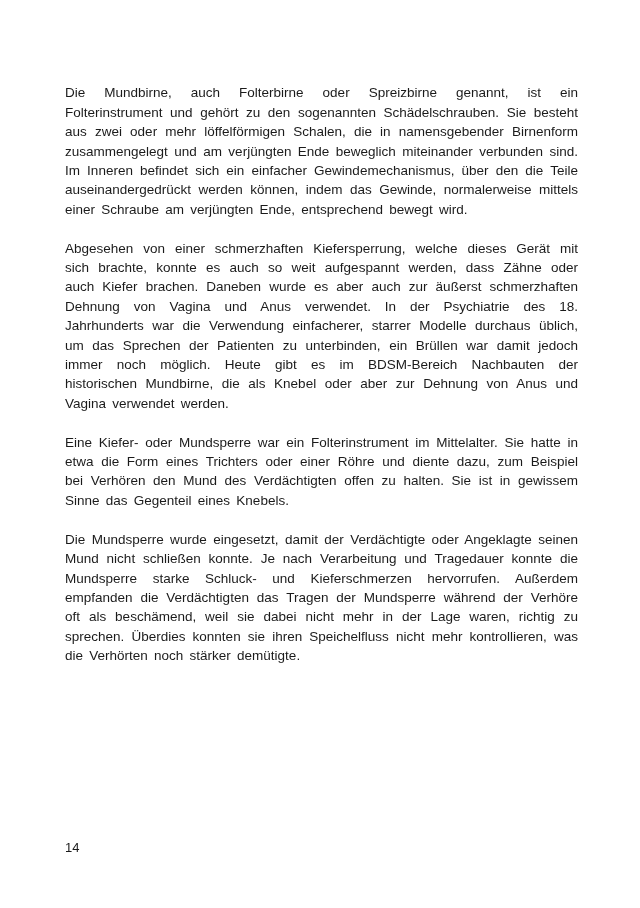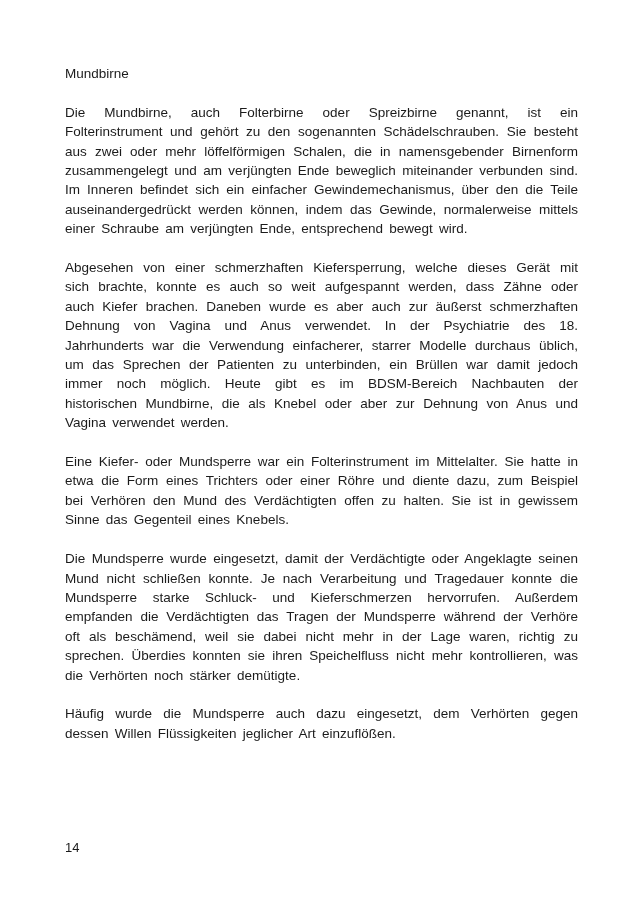--- a/index.html
+++ b/index.html
@@ -42,28 +42,26 @@
     font-size: 13px;
     line-height: 16px;
     color: #1b1b1b;
   }
 </style>
 </head>
 <body>
 
 <div class="doc-page">
 
-  <h2 class="section-heading">Mundbirne</h2>
 
   <p class="para">Die Mundbirne, auch Folterbirne oder Spreizbirne genannt, ist ein Folterinstrument und gehört zu den sogenannten Schädelschrauben. Sie besteht aus zwei oder mehr löffelförmigen Schalen, die in namensgebender Birnenform zusammengelegt und am verjüngten Ende beweglich miteinander verbunden sind. Im Inneren befindet sich ein einfacher Gewindemechanismus, über den die Teile auseinandergedrückt werden können, indem das Gewinde, normalerweise mittels einer Schraube am verjüngten Ende, entsprechend bewegt wird.</p>
 
   <p class="para">Abgesehen von einer schmerzhaften Kiefersperrung, welche dieses Gerät mit sich brachte, konnte es auch so weit aufgespannt werden, dass Zähne oder auch Kiefer brachen. Daneben wurde es aber auch zur äußerst schmerzhaften Dehnung von Vagina und Anus verwendet. In der Psychiatrie des 18. Jahrhunderts war die Verwendung einfacherer, starrer Modelle durchaus üblich, um das Sprechen der Patienten zu unterbinden, ein Brüllen war damit jedoch immer noch möglich. Heute gibt es im BDSM-Bereich Nachbauten der historischen Mundbirne, die als Knebel oder aber zur Dehnung von Anus und Vagina verwendet werden.</p>
 
 
   <p class="para">Eine Kiefer- oder Mundsperre war ein Folterinstrument im Mittelalter. Sie hatte in etwa die Form eines Trichters oder einer Röhre und diente dazu, zum Beispiel bei Verhören den Mund des Verdächtigten offen zu halten. Sie ist in gewissem Sinne das Gegenteil eines Knebels.</p>
 
   <p class="para">Die Mundsperre wurde eingesetzt, damit der Verdächtigte oder Angeklagte seinen Mund nicht schließen konnte. Je nach Verarbeitung und Tragedauer konnte die Mundsperre starke Schluck- und Kieferschmerzen hervorrufen. Außerdem empfanden die Verdächtigten das Tragen der Mundsperre während der Verhöre oft als beschämend, weil sie dabei nicht mehr in der Lage waren, richtig zu sprechen. Überdies konnten sie ihren Speichelfluss nicht mehr kontrollieren, was die Verhörten noch stärker demütigte.</p>
 
-  <p class="para">Häufig wurde die Mundsperre auch dazu eingesetzt, dem Verhörten gegen dessen Willen Flüssigkeiten jeglicher Art einzuflößen.</p>
 
   <div class="page-number">14</div>
 
 </div>
 
 </body></html>

